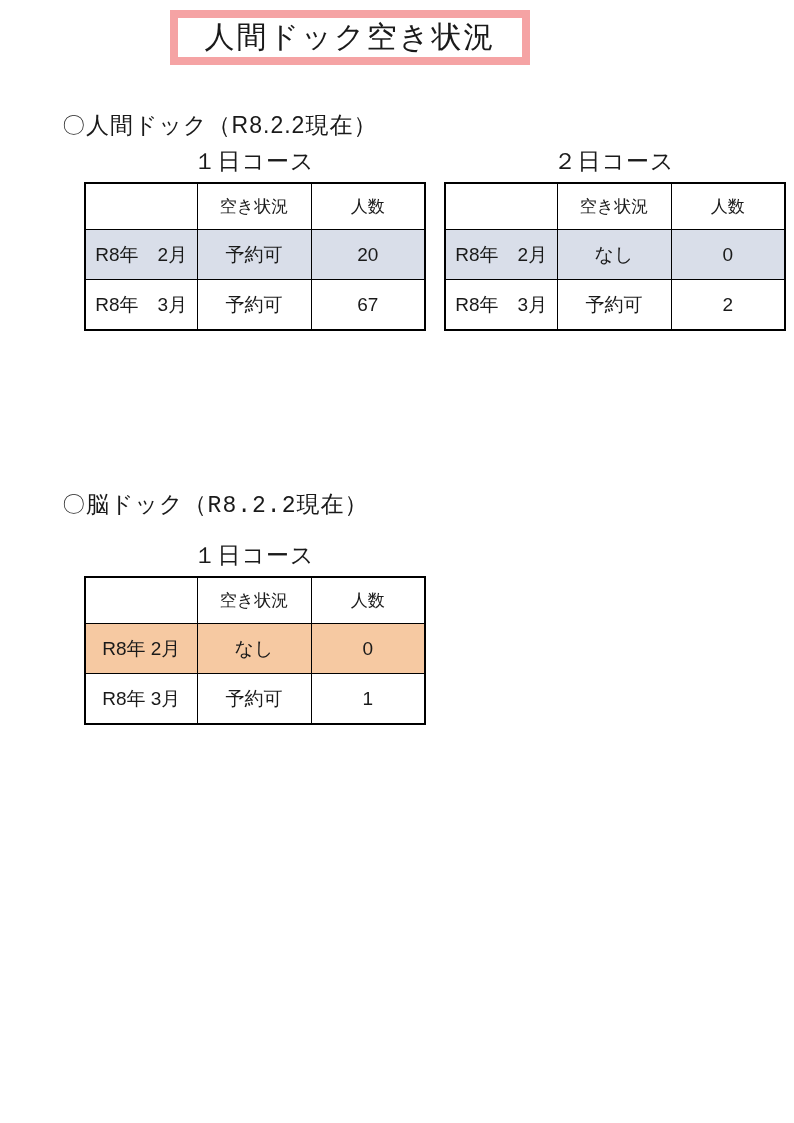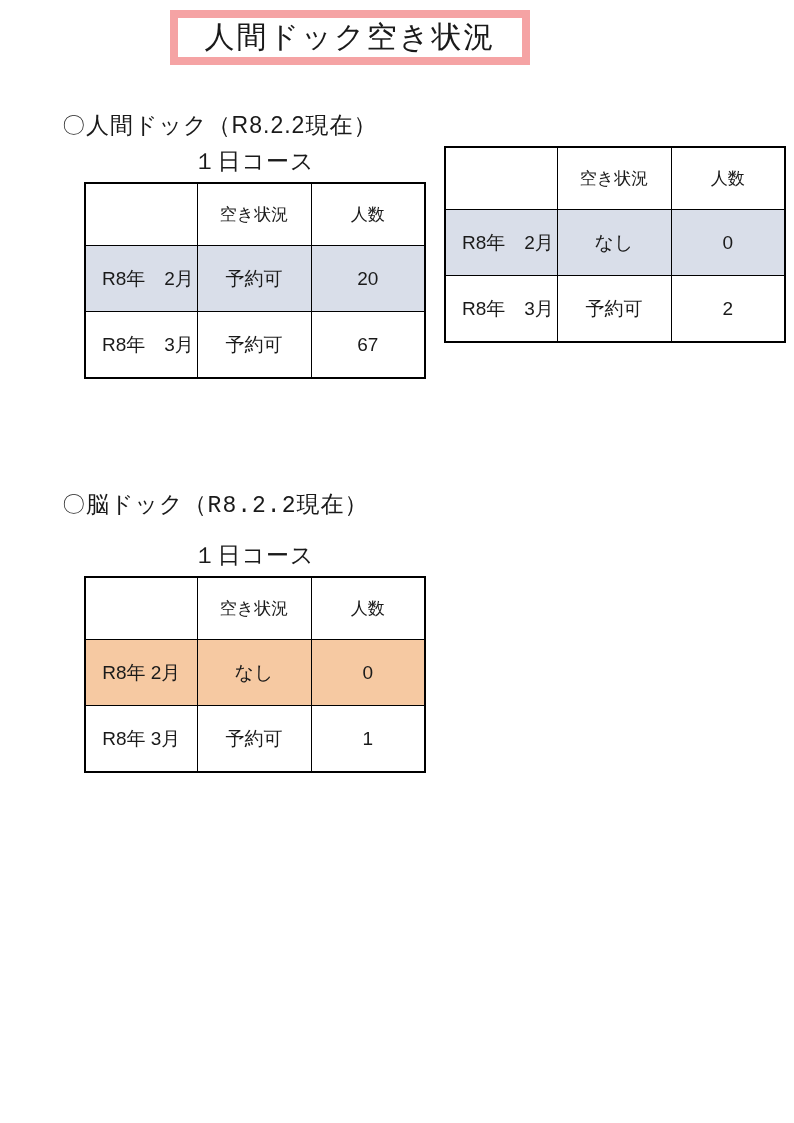--- a/index.html
+++ b/index.html
@@ -63,21 +63,21 @@
     border-collapse: collapse;
     table-layout: fixed;
     width: 340px;
     border: 2px solid #000000;
     background: #ffffff;
   }
   table.avail td {
     border: 1px solid #000000;
     text-align: center;
     vertical-align: middle;
-    padding: 16px;
+    padding: 8px;
     font-size: 19px;
     height: 33px;
     white-space: nowrap;
     overflow: hidden;
   }
   table.avail tr.hdr td {
     font-size: 17px;
     height: 29px;
   }
   tr.hl-blue td   { background: var(--row-blue, #D9DEE9); }
@@ -114,20 +114,21 @@
     <tr>
       <td>R8年　3月</td>
       <td>予約可</td>
       <td>67</td>
     </tr>
   </tbody>
     </table>
 </div>
 
 <div id="table-block-2" class="table-block">
+  <div class="table-caption">２日コース</div>
   <table class="avail">
     <colgroup>
         <col style="width:112px">
         <col style="width:114px">
         <col style="width:114px">
       </colgroup>
     <tbody>
         <tr class="hdr">
       <td></td>
       <td>空き状況</td>

